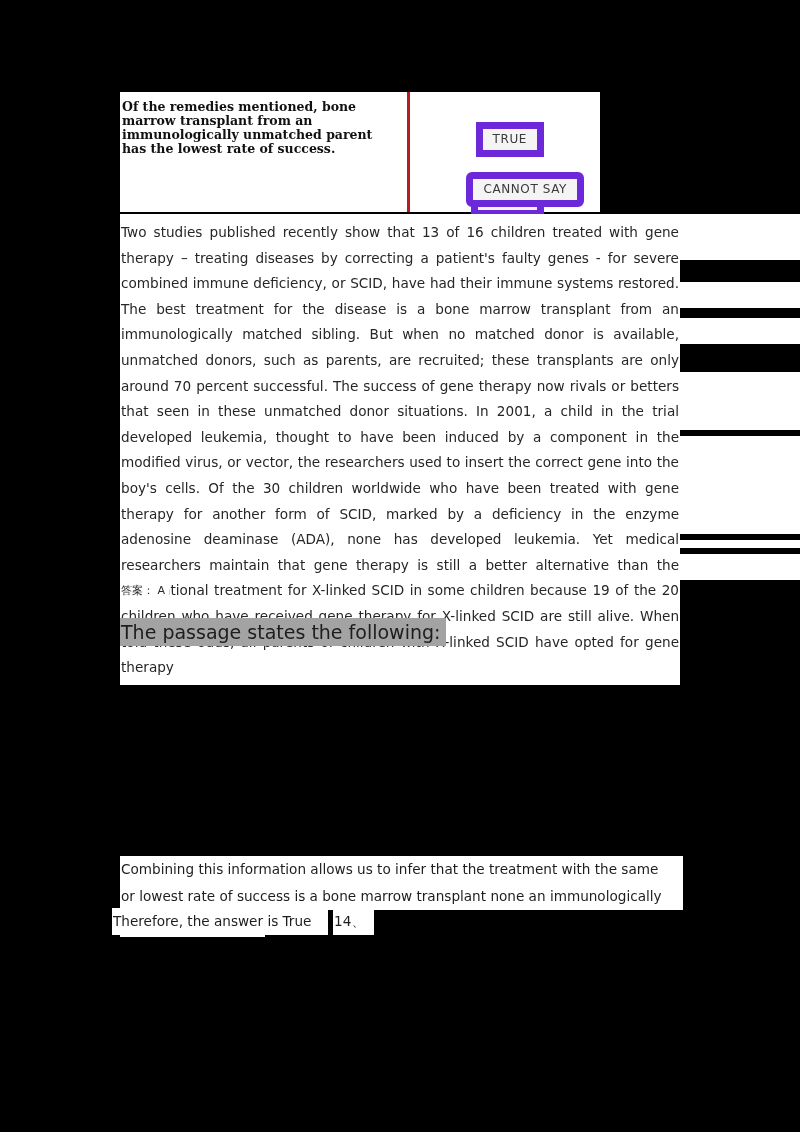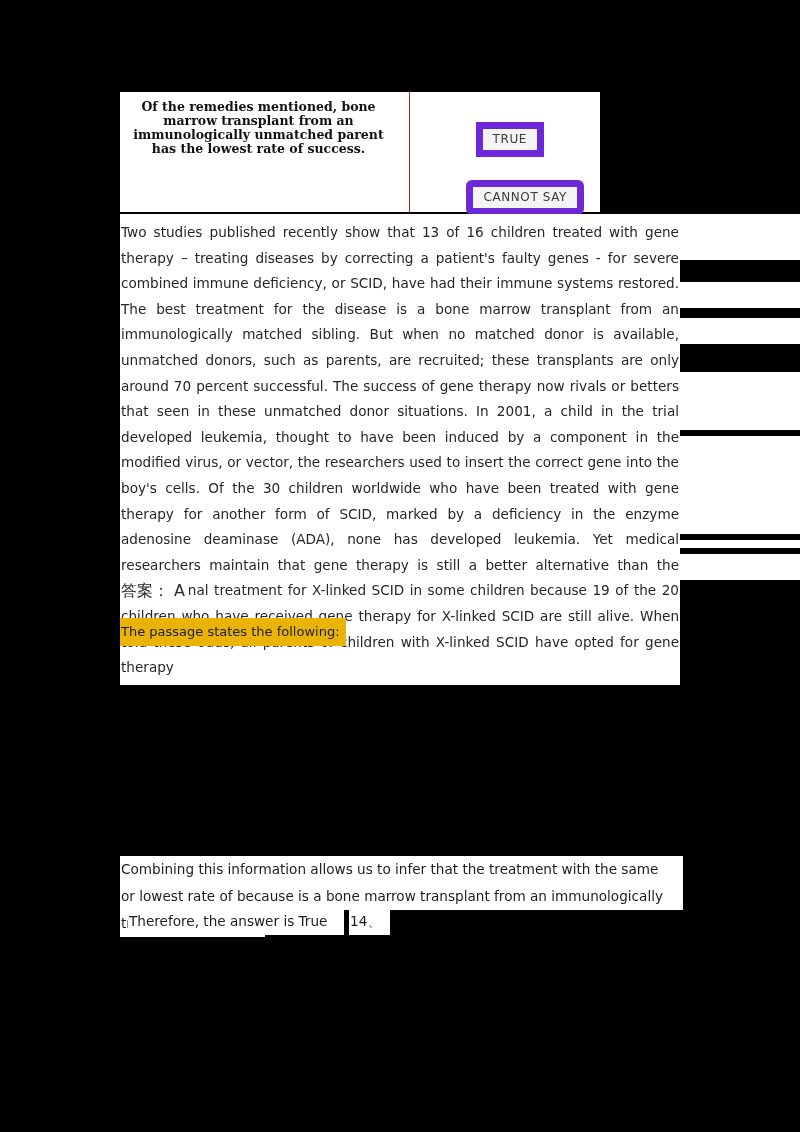--- a/index.html
+++ b/index.html
@@ -22,22 +22,21 @@
     top: 92px;
     width: 480px;
     height: 120px;
     background: #ffffff;
     display: flex;
   }
   .question-text-cell {
     width: 290px;
     box-sizing: border-box;
     padding: 8px 14px 0 2px;
-    border-right: 1px solid #b91c1c;
-    text-align: center;
+    border-right: 3px solid #b91c1c;
   }
   .question-text {
     font-family: "DejaVu Serif", serif;
     font-weight: bold;
     font-size: 12.5px;
     line-height: 14px;
     color: #111111;
   }
   .answers-cell {
     flex: 1;
@@ -50,21 +49,21 @@
     border: 7px solid #6d28d9;
     color: #3a3a3a;
     font-size: 12px;
     letter-spacing: 0.6px;
     padding: 3px 10px 4px 10px;
     font-family: "DejaVu Sans", sans-serif;
     white-space: nowrap;
   }
   .answer-btn.b1 { top: 30px; right: 56px; }
   .answer-btn.b2 { top: 61px; right: 56px; margin-top: 29px; }
-  .answer-btn.b3 { top: 88px; right: 16px; border-radius: 6px; }
+  .answer-btn.b3 { top: 80px; right: 16px; border-radius: 6px; }
 
   
   .passage-block {
     position: absolute;
     left: 120px;
     top: 214px;
     width: 560px;
     background: #ffffff;
     padding: 6px 0 4px 0;
   }
@@ -76,34 +75,34 @@
     text-justify: inter-word;
     padding: 0 1px;
   }
 
   
   .answer-line {
     position: absolute;
     left: 120px;
     top: 580px;
     background: #ffffff;
-    font-size: 16px;
+    font-size: 11px;
     line-height: 20px;
     color: #2a2a2a;
     padding: 1px 4px 1px 1px;
     white-space: nowrap;
   }
 
   
   .states-line {
     position: absolute;
     left: 120px;
     top: 618px;
-    background: #eab308;
-    font-size: 13px;
+    background: #a3a3a3;
+    font-size: 19px;
     line-height: 28px;
     color: #1d1d1d;
     padding: 0 6px 0 1px;
     white-space: nowrap;
   }
 
   
   .infer-block {
     position: absolute;
     left: 120px;
@@ -119,21 +118,21 @@
     padding: 0 2px 0 1px;
     display: inline-block;
   }
   .infer-line.l1 { width: 560px; margin-top: 32px; }
   .infer-line.l2 { width: 560px; }
   .infer-line.l3 { width: 142px; }
 
   
   .therefore-block {
     position: absolute;
-    left: 128px;
+    left: 112px;
     top: 908px;
   }
   .therefore-line {
     background: #ffffff;
     color: #1d1d1d;
     font-size: 13.6px;
     line-height: 27px;
     white-space: nowrap;
     display: inline-block;
     padding: 0 2px 0 1px;
@@ -164,21 +163,21 @@
 <div class="passage-block">
   <div class="passage-text">Two studies published recently show that 13 of 16 children treated with gene therapy – treating diseases by correcting a patient's faulty genes - for severe combined immune deficiency, or SCID, have had their immune systems restored. The best treatment for the disease is a bone marrow transplant from an immunologically matched sibling. But when no matched donor is available, unmatched donors, such as parents, are recruited; these transplants are only around 70 percent successful. The success of gene therapy now rivals or betters that seen in these unmatched donor situations. In 2001, a child in the trial developed leukemia, thought to have been induced by a component in the modified virus, or vector, the researchers used to insert the correct gene into the boy's cells. Of the 30 children worldwide who have been treated with gene therapy for another form of SCID, marked by a deficiency in the enzyme adenosine deaminase (ADA), none has developed leukemia. Yet medical researchers maintain that gene therapy is still a better alternative than the conventional treatment for X-linked SCID in some children because 19 of the 20 children who have received gene therapy for X-linked SCID are still alive. When told these odds, all parents of children with X-linked SCID have opted for gene therapy</div>
 </div>
 
 <div class="answer-line">答案： A</div>
 
 <div class="states-line">The passage states the following:</div>
 
 <div class="infer-block">
   <div class="infer-line l1">Combining this information allows us to infer that the treatment with the same</div>
-  <div class="infer-line l2">or lowest rate of because is a bone marrow transplant from an immunologically</div>
+  <div class="infer-line l2">or lowest rate of success is a bone marrow transplant none an immunologically</div>
   <div class="infer-line l3">transplant parent.</div>
 </div>
 
 <div class="therefore-block">
   <div class="therefore-line l1">Therefore, the answer is True</div>
   <div class="therefore-line l2">14、</div>
 </div>
 
 <div class="stripe" style="left:680px; top:214px; width:120px; height:46px;"></div>
 <div class="stripe" style="left:680px; top:282px; width:120px; height:26px;"></div>

